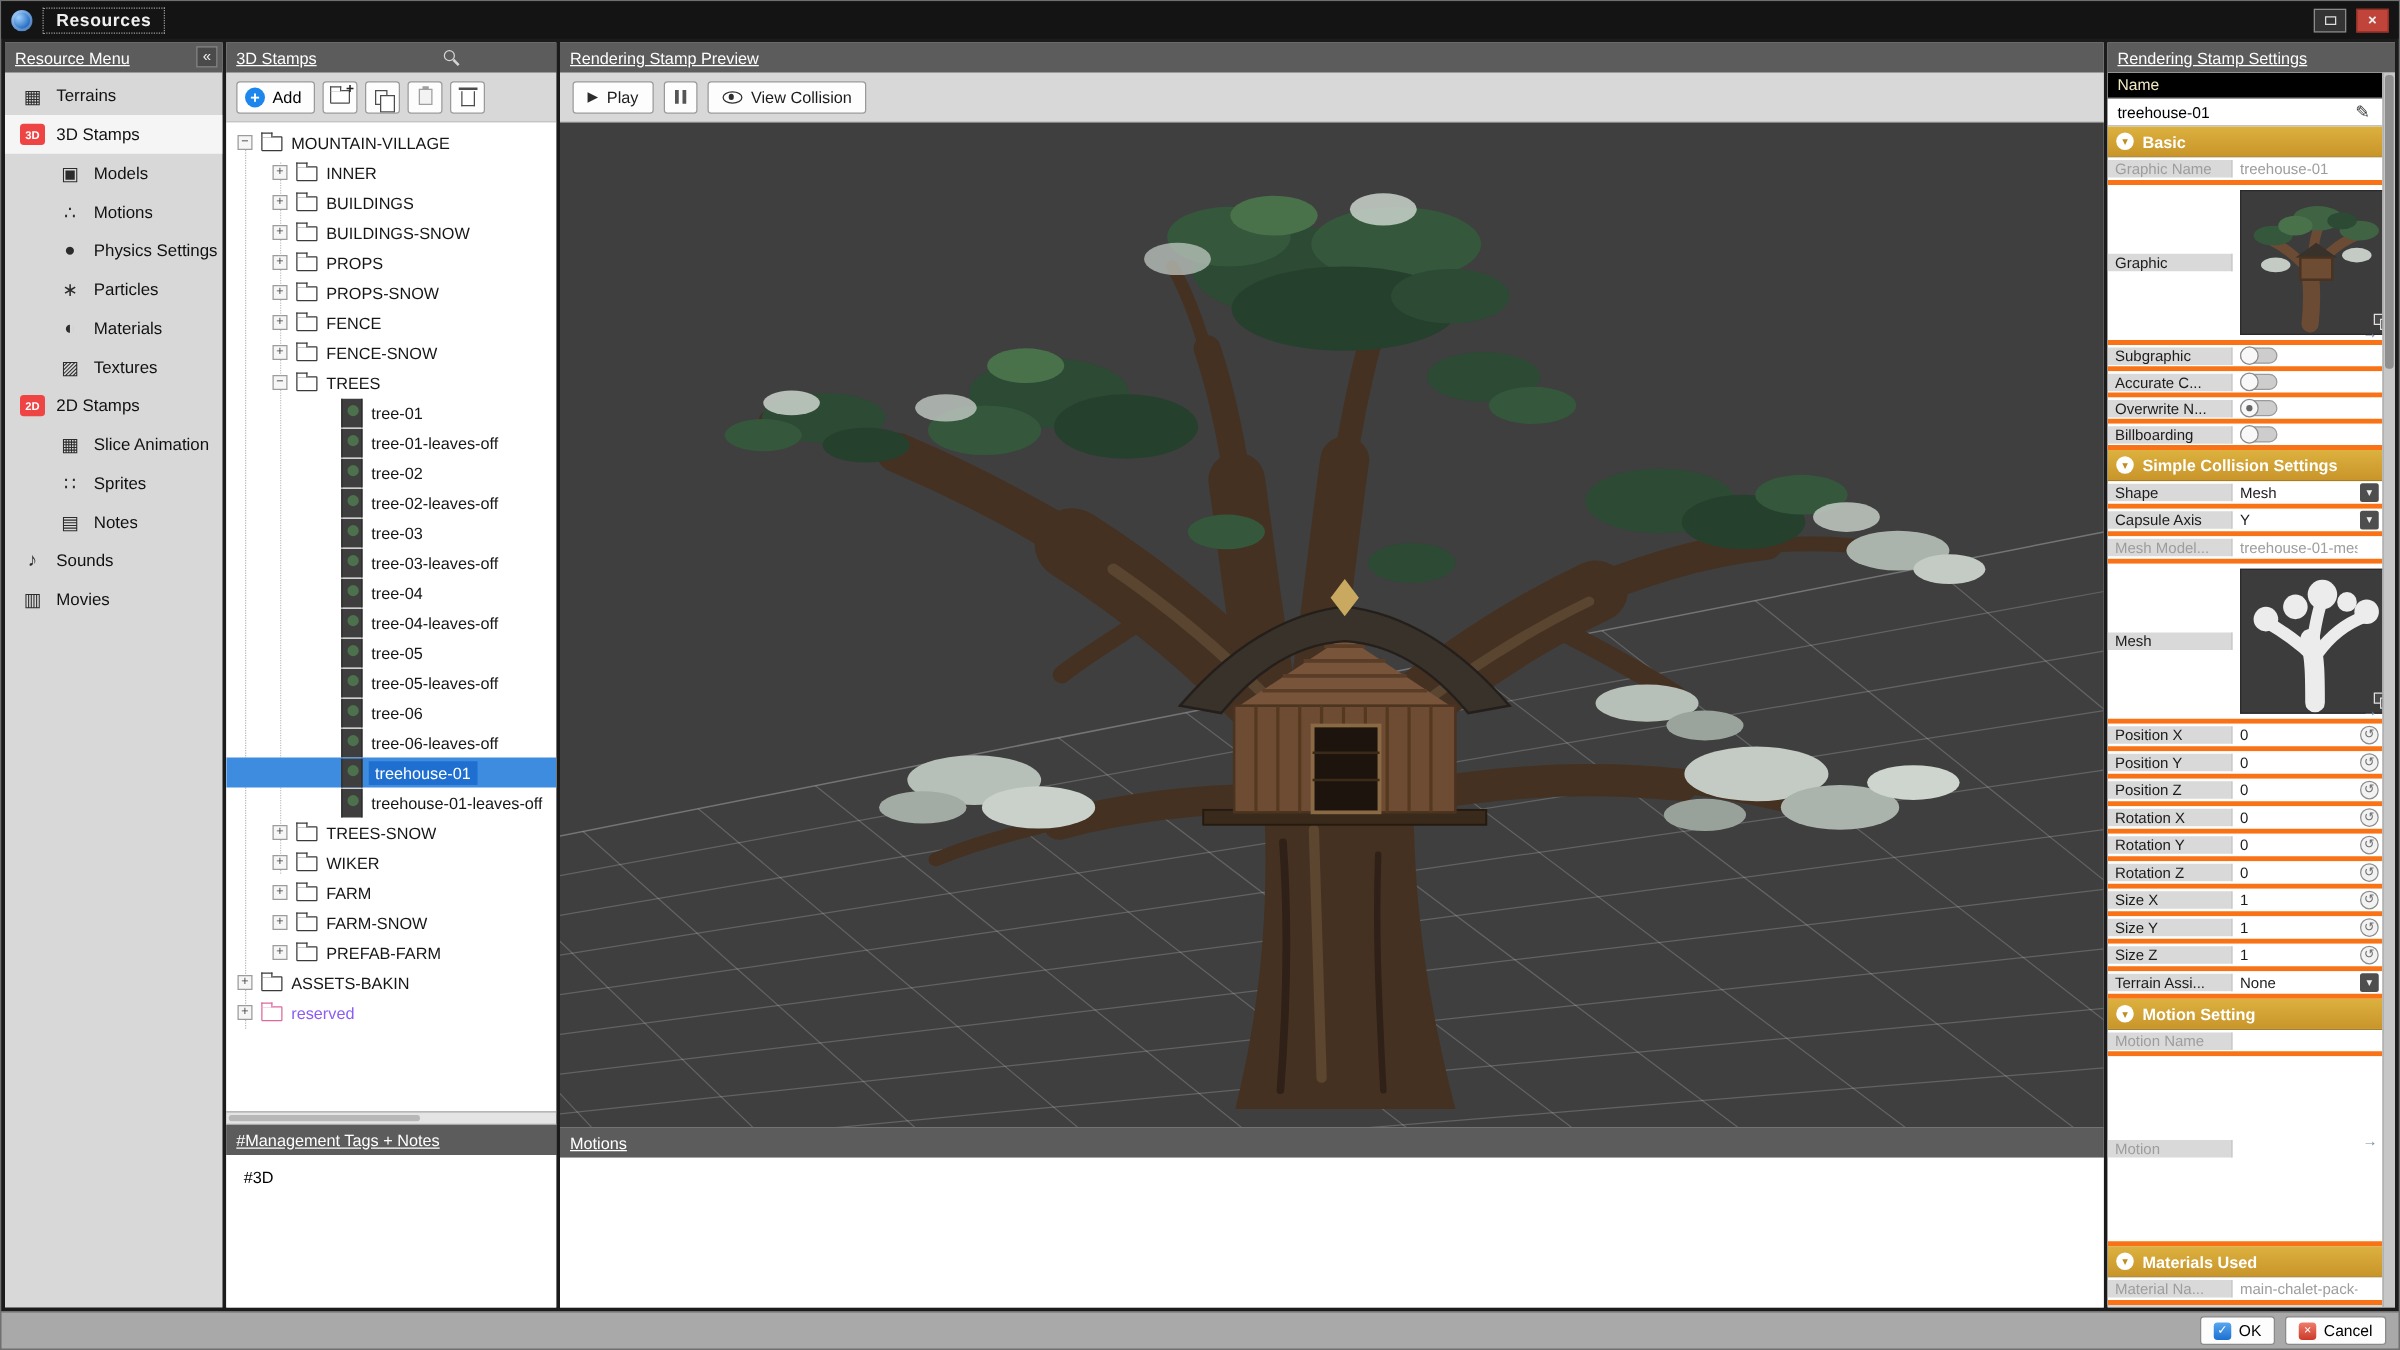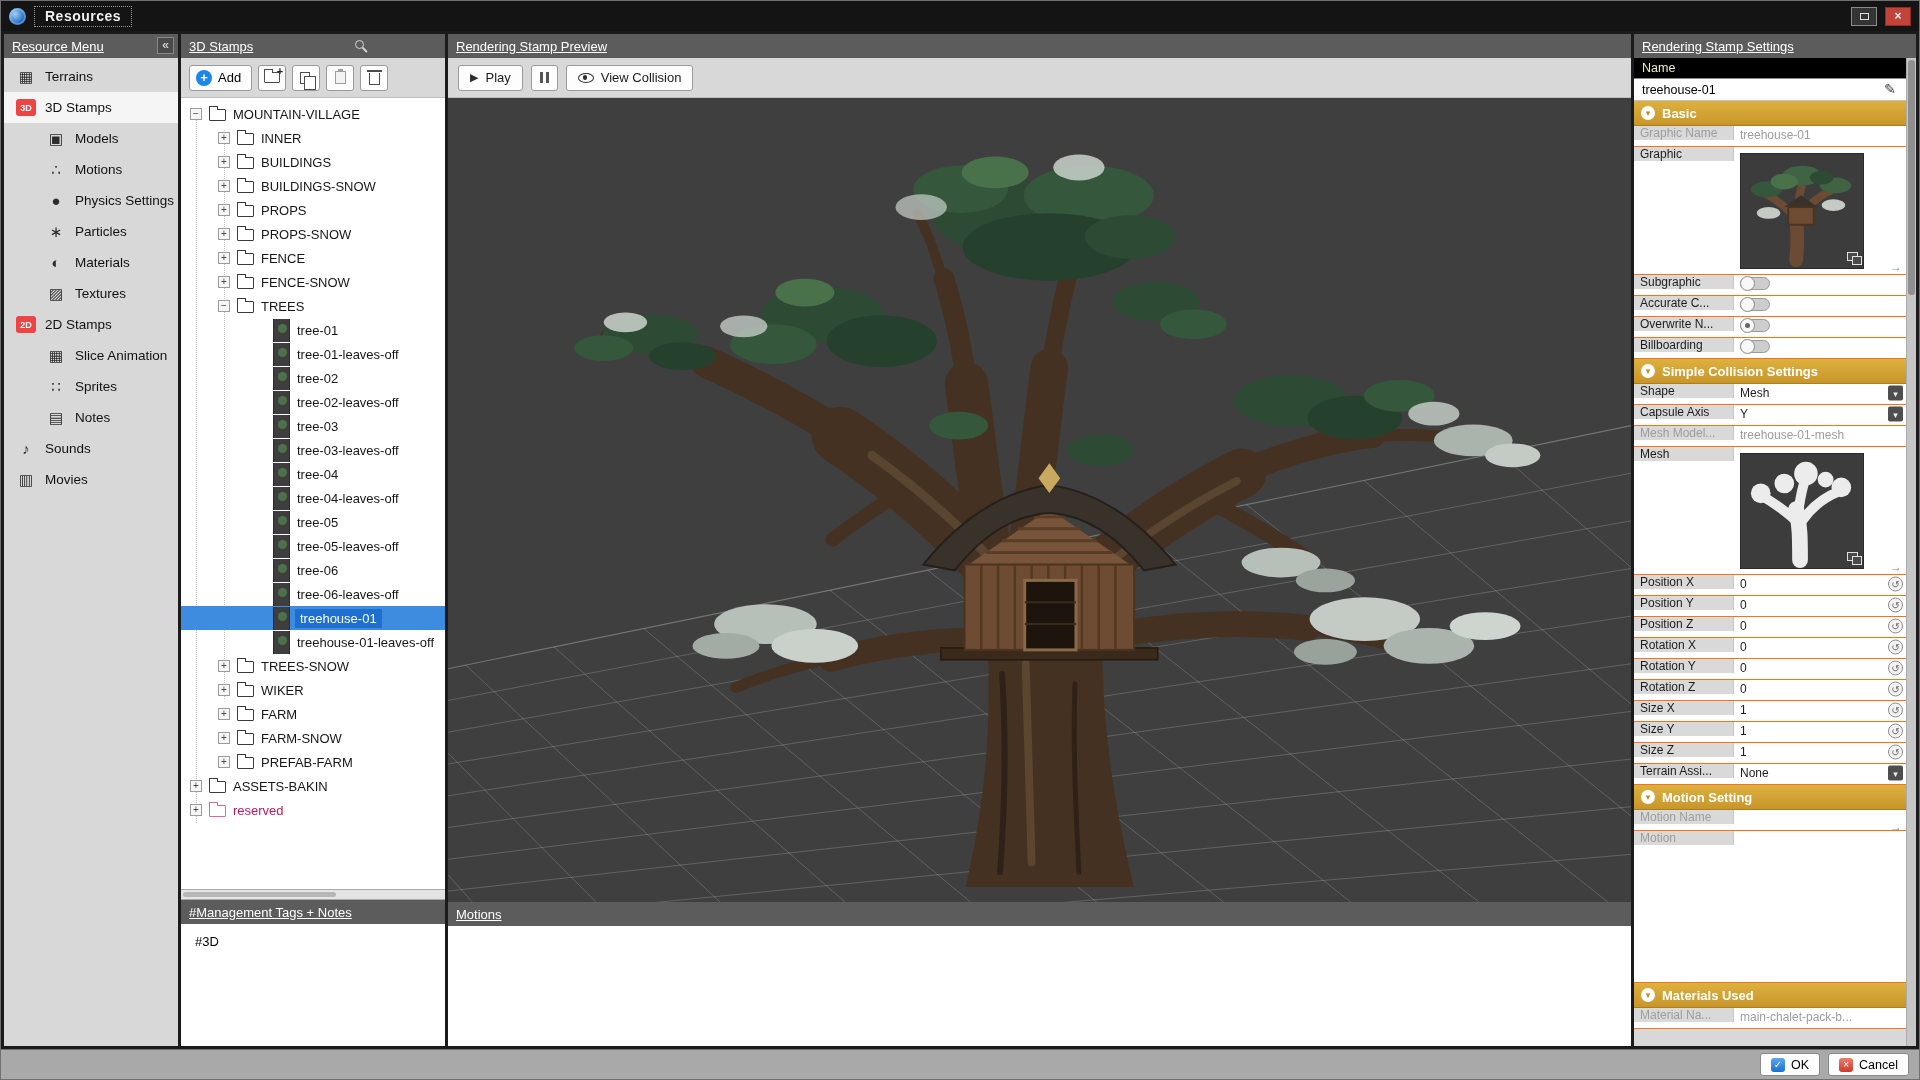--- a/index.html
+++ b/index.html
@@ -18,21 +18,21 @@
             font-size:12px; color:#eee; background:#343434; cursor:default; }
   .tb-btn.close { background:#c0443a; border-color:#8e2f26; font-weight:bold; }
   .tb-restore-glyph { width:9px; height:7px; border:1.5px solid #ddd; }
 
   
   .main { flex:1; display:flex; gap:3px; padding:3px; min-height:0; }
   .panel { display:flex; flex-direction:column; min-width:0; background:#d8d8d8; }
   .p-resource { width:174px; flex:none; }
   .p-stamps { width:264px; flex:none; }
   .p-preview { flex:1; }
-  .p-settings { width:282px; flex:none; position:relative; }
+  .p-settings { width:230px; flex:none; position:relative; }
   .phead { height:24px; flex:none; background:#5c5c5c; color:#fff; font-size:13px; display:flex; align-items:center;
            padding:0 8px; position:relative; white-space:nowrap; overflow:hidden;text-decoration:underline; }
   .collapse-btn { position:absolute; right:4px; top:3px; width:17px; height:17px; border:1px solid #888; background:#4a4a4a;
                   color:#eee; font-size:12px; line-height:15px; text-align:center; }
 
   
   .menu-list { flex:1; overflow:hidden; padding-top:3px; }
   .mrow { height:31px; display:flex; align-items:center; gap:9px; padding-left:12px; font-size:13.5px; color:#111; }
   .mrow.lvl1 { padding-left:42px; }
   .mrow.sel { background:#f5f5f5; }
@@ -65,21 +65,21 @@
   .trow.lvl0 .exp { margin-left:9px; }
   .trow.lvl1 .exp { margin-left:37px; }
   .folder { width:17px; height:12px; border:1.5px solid currentColor; color:#3a3a3a; background:#fff; border-radius:1px; position:relative; margin-left:7px; flex:none; margin-top:2px; }
   .folder::before { content:''; position:absolute; top:-4.5px; left:-1.5px; width:7px; height:3px; border:1.5px solid currentColor; border-bottom:none; background:#fff; }
   .folder.pink { color:#e0679d; }
   .titem { margin-left:92px; width:17px; height:23px; background:#3e3e3e; border-left:1px solid #2b2b2b; border-right:1px solid #2b2b2b; flex:none; position:relative; }
   .titem::after { content:''; position:absolute; left:4px; top:5px; width:9px; height:9px; border-radius:50%; background:#4f7a4f; opacity:.85; }
   .tlabel { margin-left:7px; white-space:nowrap; overflow:hidden; }
   .trow.sel { background:#3d8ce0; }
   .trow.sel .tlabel { background:#1f6fd0; color:#fff; padding:2px 5px; margin-left:5px; }
-  .pinktext { color:#be185d; }
+  .pinktext { color:#8b5cf6; }
   .hscroll { flex:none; height:11px; background:#e4e4e4; border-top:1px solid #a8a8a8; border-bottom:1px solid #a8a8a8; position:relative; }
   .hscroll::before { content:''; position:absolute; left:2px; top:2px; width:58%; height:5px; background:#b7b7b7; border-radius:3px; }
   .tags-area { flex:none; height:122px; background:#fff; font-size:13px; padding:10px 14px; }
 
   
   .pv-toolbar { flex:none; height:40px; display:flex; align-items:center; gap:8px; padding:0 10px; background:#d8d8d8; border-bottom:1px solid #bdbdbd; }
   .pvbtn { height:26px; background:#fdfdfd; border:1px solid #9a9a9a; border-radius:3px; display:flex; align-items:center; gap:7px; padding:0 11px; font-size:13px; color:#1c1c1c; }
   .play-ic { font-size:11px; color:#2b2b2b; }
   .pvbtn.pause { width:27px; padding:0; justify-content:center; gap:3px; }
   .pvbtn.pause i { width:3px; height:11px; background:#555; display:block; }
@@ -92,21 +92,21 @@
   
   .settings-body { flex:1; position:relative; overflow:hidden; }
   .settings-col { position:absolute; left:0; top:0; right:10px; bottom:0; overflow:hidden; background:#d8d8d8; }
   .sscroll { position:absolute; right:0; top:0; bottom:0; width:10px; background:#c6c6c6; border-left:1px solid #ababab; }
   .sscroll::before { content:''; position:absolute; left:1px; right:1px; top:2px; height:235px; background:#8f8f8f; border-radius:3px; }
   .namebar { height:21px; background:#000000; color:#f2e9c4; font-size:12.5px; display:flex; align-items:center; padding:0 8px; border-bottom:1px solid #8a8a8a; }
   .namerow { height:22px; background:#fff; display:flex; align-items:center; padding:0 8px; font-size:12.5px; border-bottom:1px solid #c2c2c2; position:relative; }
   .pencil { position:absolute; right:10px; top:2px; color:#3c3c3c; font-size:14px; }
   .ssec { height:25px; background:linear-gradient(#dcb13f,#c9952a); color:#fff; font-weight:bold; font-size:13px; display:flex; align-items:center; gap:7px; padding:0 7px; border-bottom:1px solid #a87f1e; }
   .secic { width:14px; height:14px; border-radius:50%; background:#fff; color:#c08c1e; font-size:9px; line-height:14px; text-align:center; flex:none; font-weight:bold; }
-  .srow { display:flex; border-bottom:1px solid #f97316; background:#fff; min-height:21px; align-items:flex-start; }
+  .srow { display:flex; border-bottom:4px solid #f97316; background:#fff; min-height:21px; align-items:center; }
   .srow.tall { height:128px; }
   .srow.mtall { height:152px; }
   .slabel { width:100px; flex:none; background:#d9d9d9; border-right:1px solid #c6c6c6; font-size:12px; color:#1c1c1c; padding:0 6px; white-space:nowrap; overflow:hidden; display:flex; align-items:center; }
   .slabel.dim { color:#9d9d9d; }
   .svalue { flex:1; position:relative; display:flex; align-items:center; font-size:12px; color:#1c1c1c; padding:2px 20px 2px 6px; min-width:0; }
   .dimtext { color:#9d9d9d; }
   .val { white-space:nowrap; overflow:hidden; }
   .dd { position:absolute; right:3px; top:50%; transform:translateY(-50%); width:15px; height:15px; background:#4e4e4e; border-radius:2px; color:#eee; font-size:9px; display:flex; align-items:center; justify-content:center; }
   .reset { position:absolute; right:3px; top:50%; transform:translateY(-50%); width:15px; height:15px; border-radius:50%; border:1px solid #8d8d8d; color:#6f6f6f; font-size:10px; display:flex; align-items:center; justify-content:center; background:#f2f2f2; }
   .toggle { width:30px; height:13px; border-radius:7px; background:#cdcdcd; border:1px solid #9a9a9a; position:relative; flex:none; }

